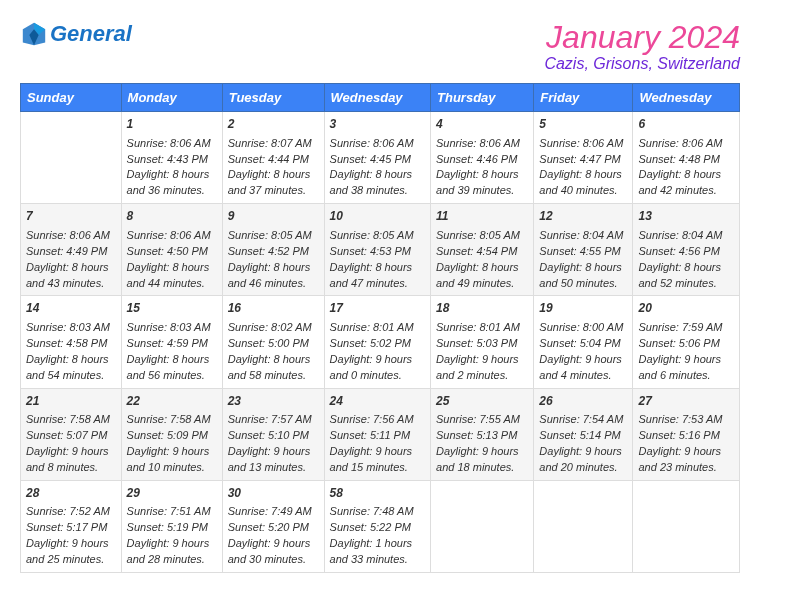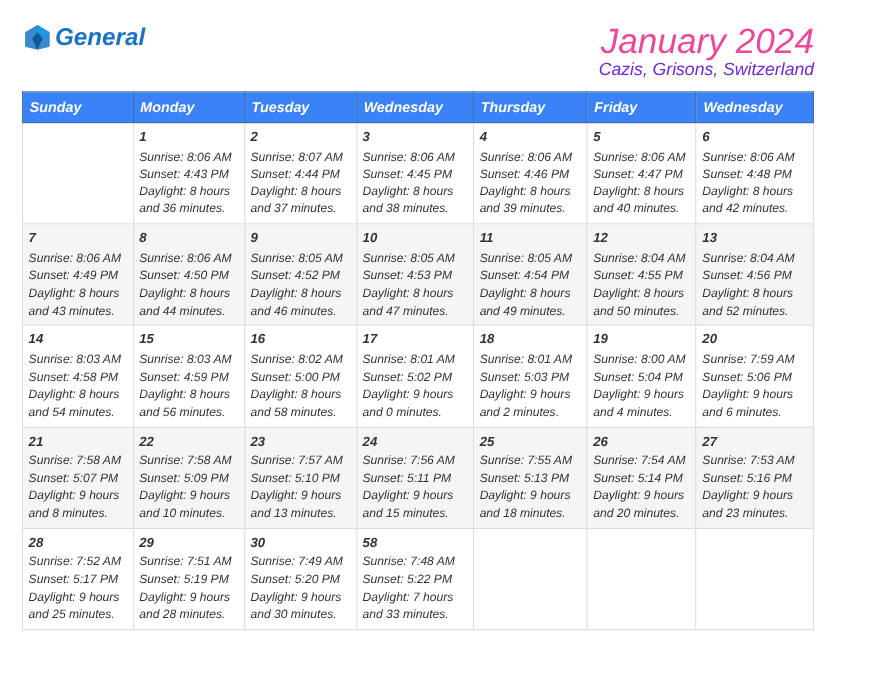--- a/index.html
+++ b/index.html
@@ -165,20 +165,20 @@
           <td><span class="day-num">23</span><span>Sunrise: 7:57 AM</span><br><span>Sunset: 5:10 PM</span><br><span>Daylight: 9 hours and 13 minutes.</span></td>
           <td><span class="day-num">24</span><span>Sunrise: 7:56 AM</span><br><span>Sunset: 5:11 PM</span><br><span>Daylight: 9 hours and 15 minutes.</span></td>
           <td><span class="day-num">25</span><span>Sunrise: 7:55 AM</span><br><span>Sunset: 5:13 PM</span><br><span>Daylight: 9 hours and 18 minutes.</span></td>
           <td><span class="day-num">26</span><span>Sunrise: 7:54 AM</span><br><span>Sunset: 5:14 PM</span><br><span>Daylight: 9 hours and 20 minutes.</span></td>
           <td><span class="day-num">27</span><span>Sunrise: 7:53 AM</span><br><span>Sunset: 5:16 PM</span><br><span>Daylight: 9 hours and 23 minutes.</span></td>
         </tr>
         <tr>
           <td><span class="day-num">28</span><span>Sunrise: 7:52 AM</span><br><span>Sunset: 5:17 PM</span><br><span>Daylight: 9 hours and 25 minutes.</span></td>
           <td><span class="day-num">29</span><span>Sunrise: 7:51 AM</span><br><span>Sunset: 5:19 PM</span><br><span>Daylight: 9 hours and 28 minutes.</span></td>
           <td><span class="day-num">30</span><span>Sunrise: 7:49 AM</span><br><span>Sunset: 5:20 PM</span><br><span>Daylight: 9 hours and 30 minutes.</span></td>
-          <td><span class="day-num">58</span><span>Sunrise: 7:48 AM</span><br><span>Sunset: 5:22 PM</span><br><span>Daylight: 7 hours and 33 minutes.</span></td>
+          <td><span class="day-num">58</span><span>Sunrise: 7:48 AM</span><br><span>Sunset: 5:22 PM</span><br><span>Daylight: 1 hours and 33 minutes.</span></td>
           <td class="empty-cell"></td>
           <td class="empty-cell"></td>
           <td class="empty-cell"></td>
         </tr>
       </tbody>
   </table>
 </div>
 
 </body></html>

